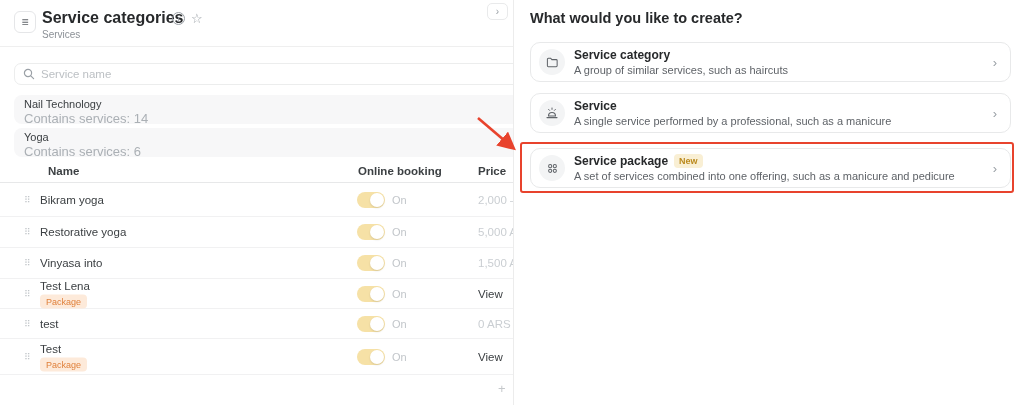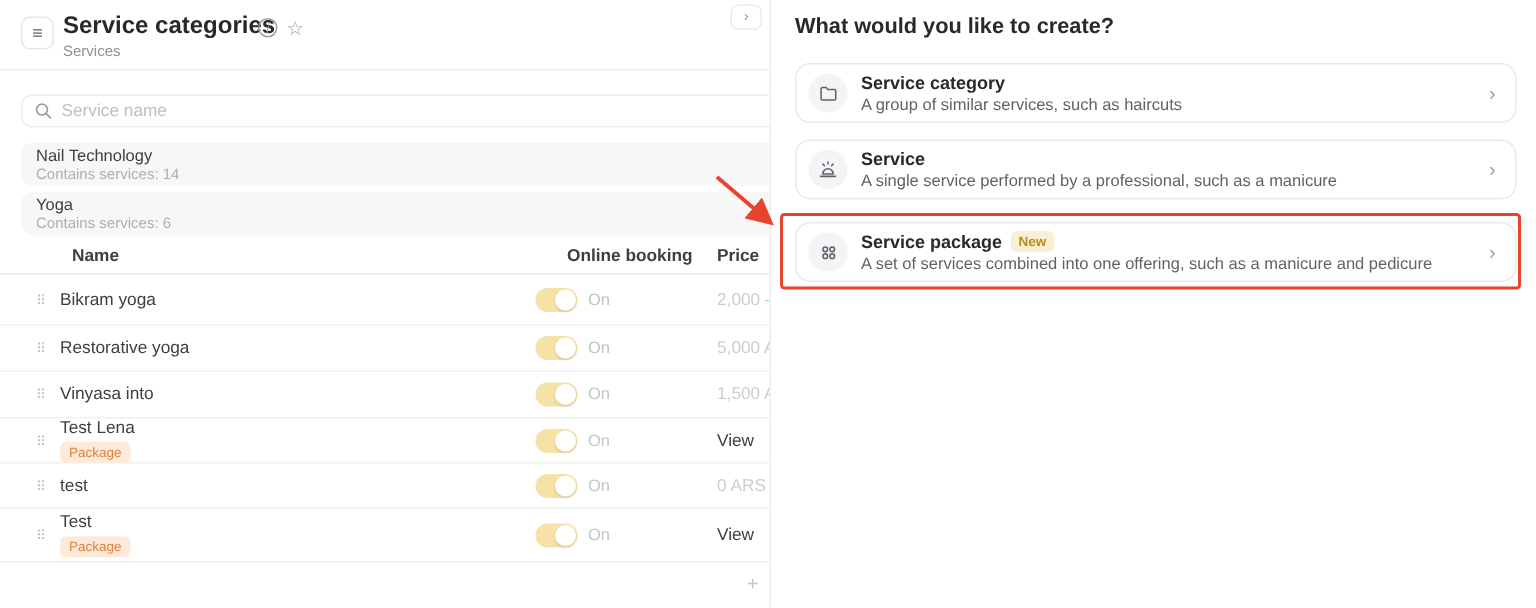--- a/index.html
+++ b/index.html
@@ -45,26 +45,26 @@
     border:none; outline:none; font-size:11.5px; color:#3c4043; width:380px;
     font-family:"Liberation Sans", sans-serif; background:transparent;
   }
   .search-input::placeholder { color:#bcc0c4; }
 
   .cat-row {
     position:absolute; left:14px; width:540px; height:29px;
     background:#f7f7f8; border-radius:8px; padding:3px 0 0 10px; cursor:pointer;
   }
   .cat-name { font-size:11px; font-weight:400; color:#3c4043; }
-  .cat-sub { font-size:10px; color:#abb0b5; margin-top:1px; }
+  .cat-sub { font-size:13px; color:#abb0b5; margin-top:1px; }
 
   .thead { position:absolute; left:0; top:160px; width:514px; height:23px; border-bottom:1px solid #e7e8e9; }
   .th { position:absolute; top:5px; font-size:11.5px; font-weight:700; color:#3c4043; }
   .th-name { left:48px; }
-  .th-booking { left:378px; }
+  .th-booking { left:358px; }
   .th-price { left:478px; }
 
   .tbody { position:absolute; left:0; top:183px; width:514px; }
   .trow { position:relative; width:514px; border-bottom:1px solid #f1f1f2; cursor:pointer; }
   .trow.h34 { height:34px; } .trow.h31 { height:31px; } .trow.h30 { height:30px; } .trow.h36 { height:36px; }
   .drag-handle {
     position:absolute; left:24px; top:50%; transform:translateY(-50%);
     font-size:9px; color:#c2c6ca; letter-spacing:-1px; cursor:grab;
   }
   .cell-name { position:absolute; left:40px; top:50%; transform:translateY(-50%); font-size:11.5px; color:#3c4043; }

